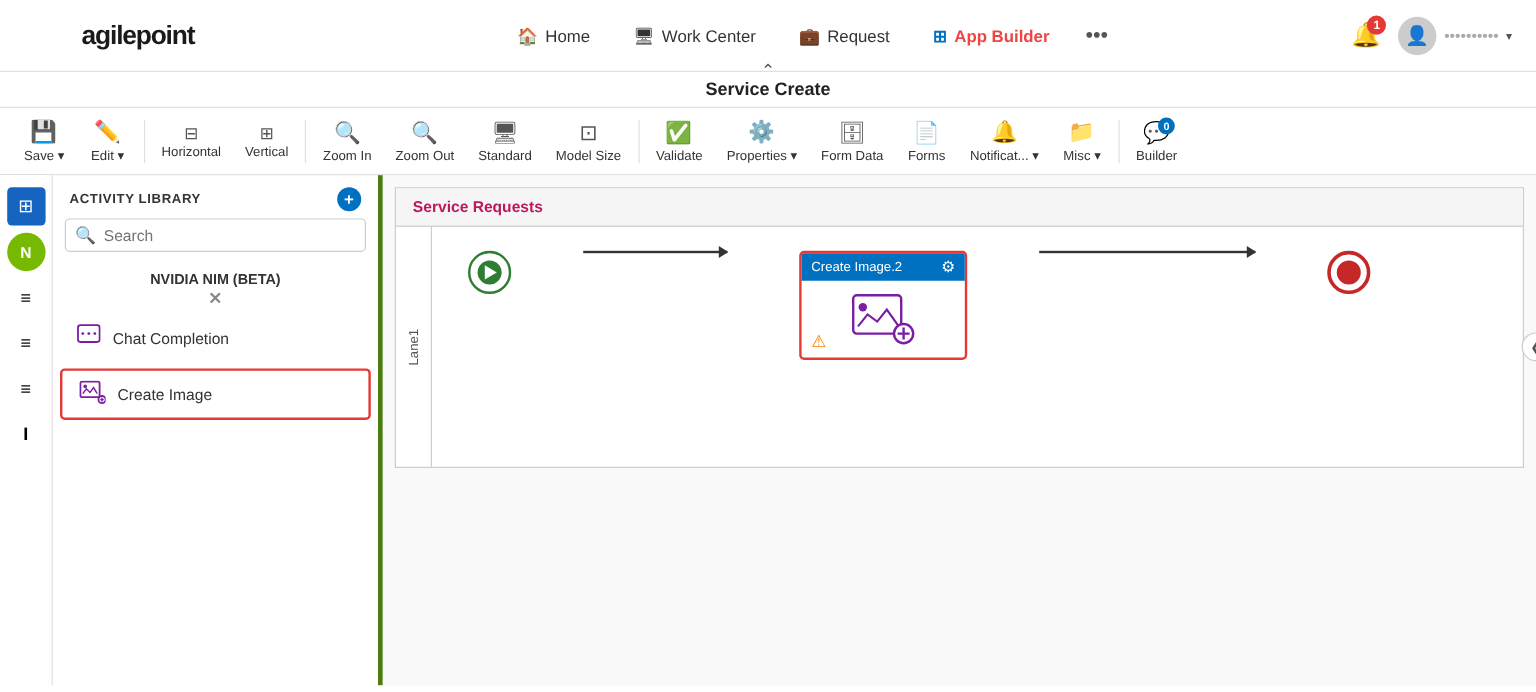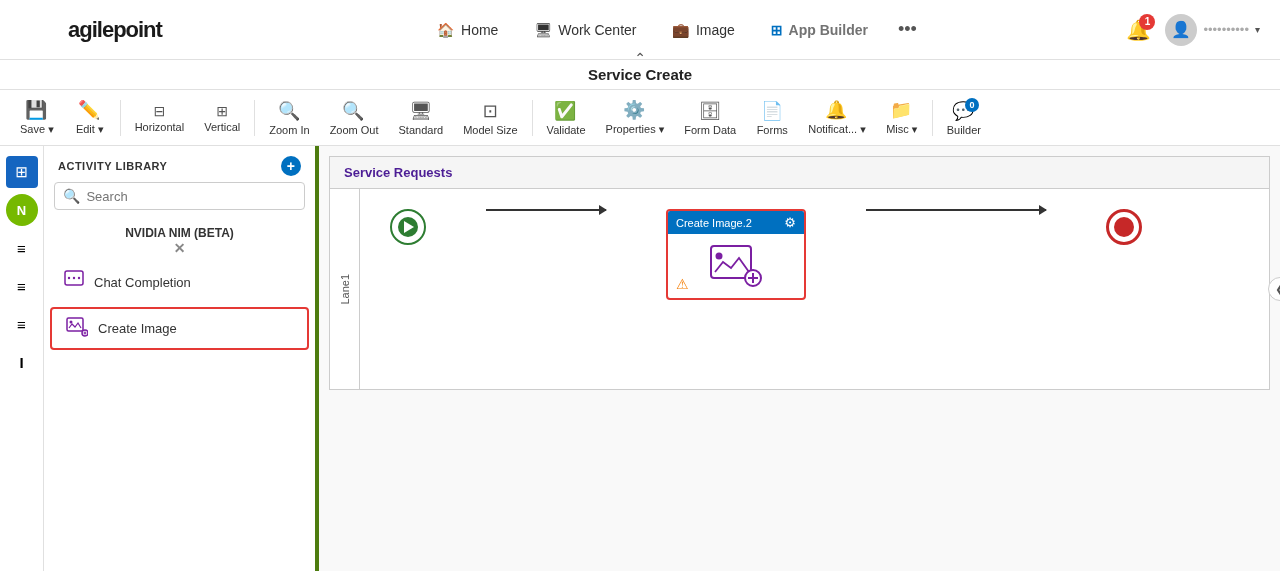--- a/index.html
+++ b/index.html
@@ -65,21 +65,21 @@
     .collapse-btn { position: absolute; right: -12px; top: 50%; transform: translateY(-50%); width: 24px; height: 24px; background: #fff; border: 1px solid #ccc; border-radius: 50%; display: flex; align-items: center; justify-content: center; cursor: pointer; font-size: 12px; color: #555; z-index: 10; }
 
     
     .canvas-area { flex: 1; background: #f9f9f9; overflow: auto; position: relative; }
     .canvas-container { padding: 10px; }
     .lane-container { border: 1px solid #ccc; background: #fff; min-height: 220px; position: relative; }
     .lane-header-area { display: flex; }
     .lane-label-col { width: 30px; display: flex; align-items: center; justify-content: center; border-right: 1px solid #ccc; }
     .lane-label-text { font-size: 11px; color: #555; writing-mode: vertical-rl; transform: rotate(180deg); }
     .lane-content { flex: 1; display: flex; align-items: flex-start; padding: 20px 30px; gap: 60px; position: relative; min-height: 200px; }
-    .pool-header { background: #f5f5f5; padding: 8px 14px; font-size: 13px; font-weight: 600; color: #4c1d95; border-bottom: 1px solid #ccc; }
+    .pool-header { background: #f5f5f5; padding: 8px 14px; font-size: 13px; font-weight: 600; color: #be185d; border-bottom: 1px solid #ccc; }
 
     .start-event { width: 36px; height: 36px; border-radius: 50%; border: 2px solid #2e7d32; display: flex; align-items: center; justify-content: center; background: #fff; flex-shrink: 0; z-index: 2; }
     .start-inner { width: 20px; height: 20px; background: #2e7d32; border-radius: 50%; display: flex; align-items: center; justify-content: center; }
     .play-triangle { width: 0; height: 0; border-top: 6px solid transparent; border-bottom: 6px solid transparent; border-left: 10px solid #fff; margin-left: 2px; }
 
     .end-event { width: 36px; height: 36px; border-radius: 50%; border: 3px solid #c62828; display: flex; align-items: center; justify-content: center; background: #fff; flex-shrink: 0; z-index: 2; }
     .end-inner { width: 20px; height: 20px; background: #c62828; border-radius: 50%; }
 
     .activity-node { position: relative; border: 2px solid #e53935; border-radius: 4px; background: #fff; width: 140px; flex-shrink: 0; z-index: 2; }
     .activity-node-header { background: #0070c0; color: #fff; font-size: 11px; padding: 4px 8px; display: flex; align-items: center; justify-content: space-between; border-radius: 2px 2px 0 0; }
@@ -108,25 +108,25 @@
     <a class="nav-item">
       <span>🏠</span>
       <span>Home</span>
     </a>
     <a class="nav-item">
       <span>🖥</span>
       <span>Work Center</span>
     </a>
     <a class="nav-item">
       <span>💼</span>
-      <span>Image</span>
+      <span>Request</span>
     </a>
     <a class="nav-item active">
       <span style="color:#0070c0;">⊞</span>
-      <span style="color:#737373;">App Builder</span>
+      <span style="color:#ef4444;">App Builder</span>
     </a>
     <span class="nav-more">•••</span>
   </div>
 
   <div class="nav-right">
     <div class="notif-btn">
       🔔
       <span class="notif-badge">1</span>
     </div>
     <div class="user-area">

